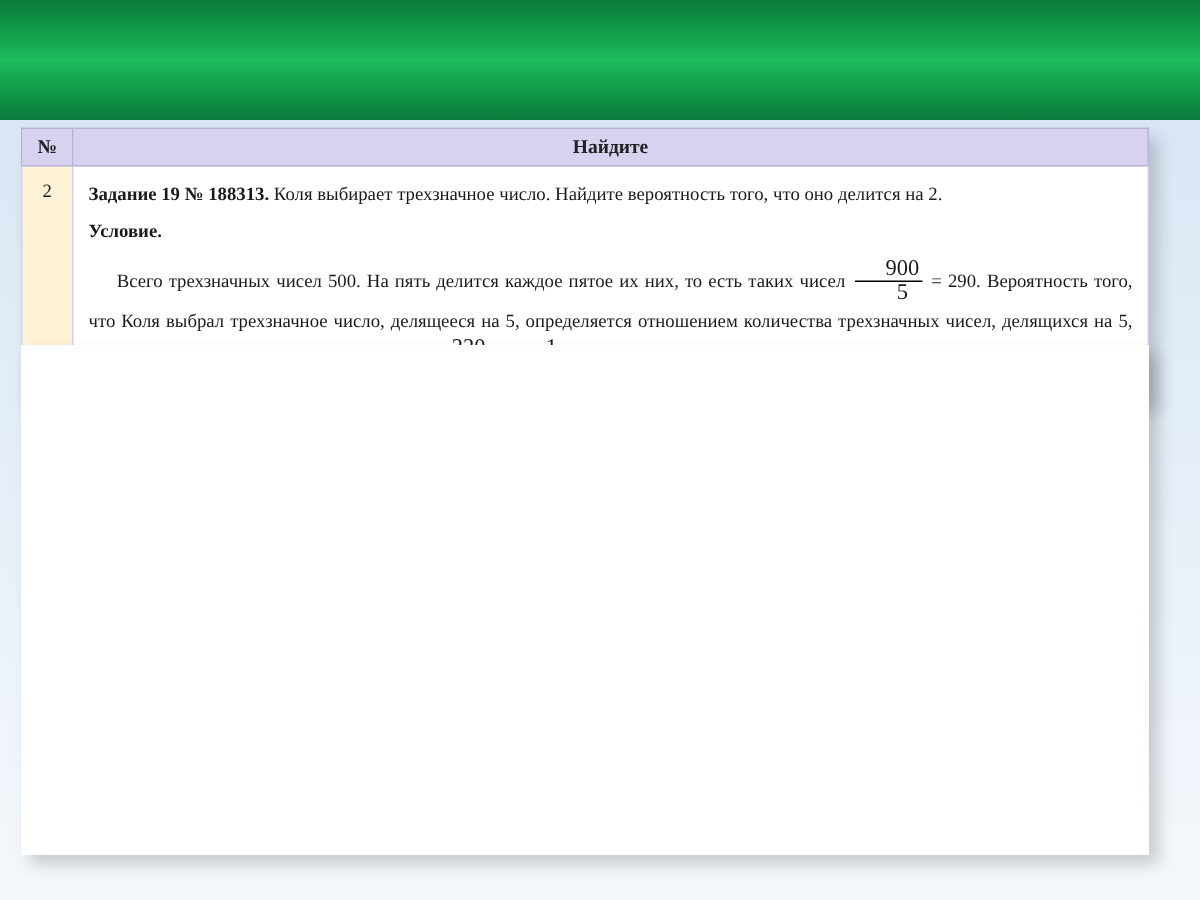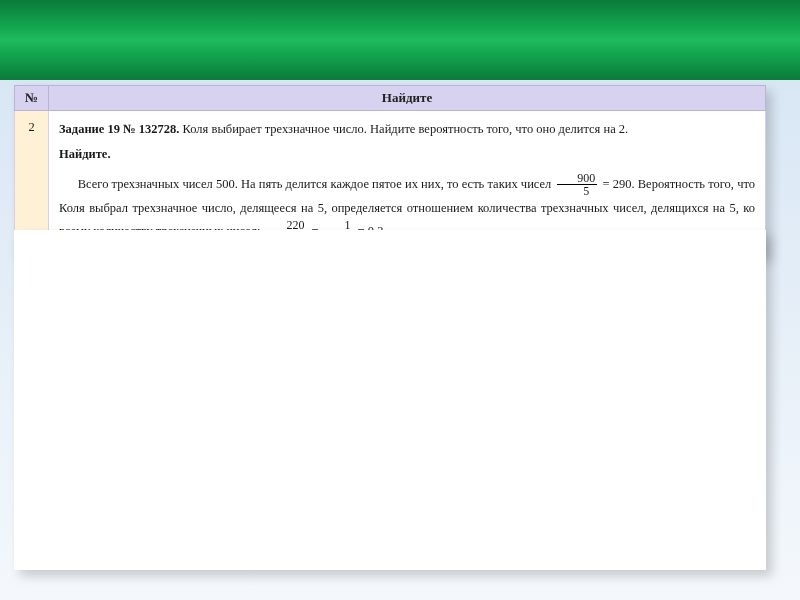--- a/index.html
+++ b/index.html
@@ -74,21 +74,21 @@
   .task-line { margin-bottom: 4px; }
   .task-line b { font-weight: bold; }
   .solution-label { font-weight: bold; margin-bottom: 6px; }
   .para { text-indent: 1.5em; }
 
   
   .frac {
     display: inline-block;
     vertical-align: middle;
     text-align: center;
-    font-size: 12px;
+    font-size: 15px;
     line-height: 1.05;
     margin: 0 2px;
   }
   .frac .num {
     display: block;
     padding: 0 2px;
   }
   .frac .den {
     display: block;
     border-top: 1px solid #000;
@@ -125,25 +125,25 @@
           <th>№</th>
           <th>Найдите</th>
         </tr>
       </thead>
       <tbody>
         <tr>
           <td class="num-cell">2</td>
           <td class="cond-cell">
 
             <div class="task-line">
-              <b>Задание 19 № 132728.</b>
+              <b>Задание 19 № 188313.</b>
               <span>Коля выбирает трехзначное число. Найдите вероятность того, что оно делится на 2.</span>
             </div>
 
-            <div class="solution-label">Найдите.</div>
+            <div class="solution-label">Условие.</div>
 
             <div class="para">
               <span>Всего трехзначных чисел 500. На пять делится каждое пятое их них, то есть таких чисел</span>
               <span class="frac">
                 <span class="num">900</span>
                 <span class="den">5</span>
               </span>
               <span class="eq">= 290.</span>
               <span>Вероятность того, что Коля выбрал трехзначное число, делящееся на 5, определяется отношением количества трехзначных чисел, делящихся на 5, ко всему количеству трехзначных чисел:</span>
               <span class="frac">

